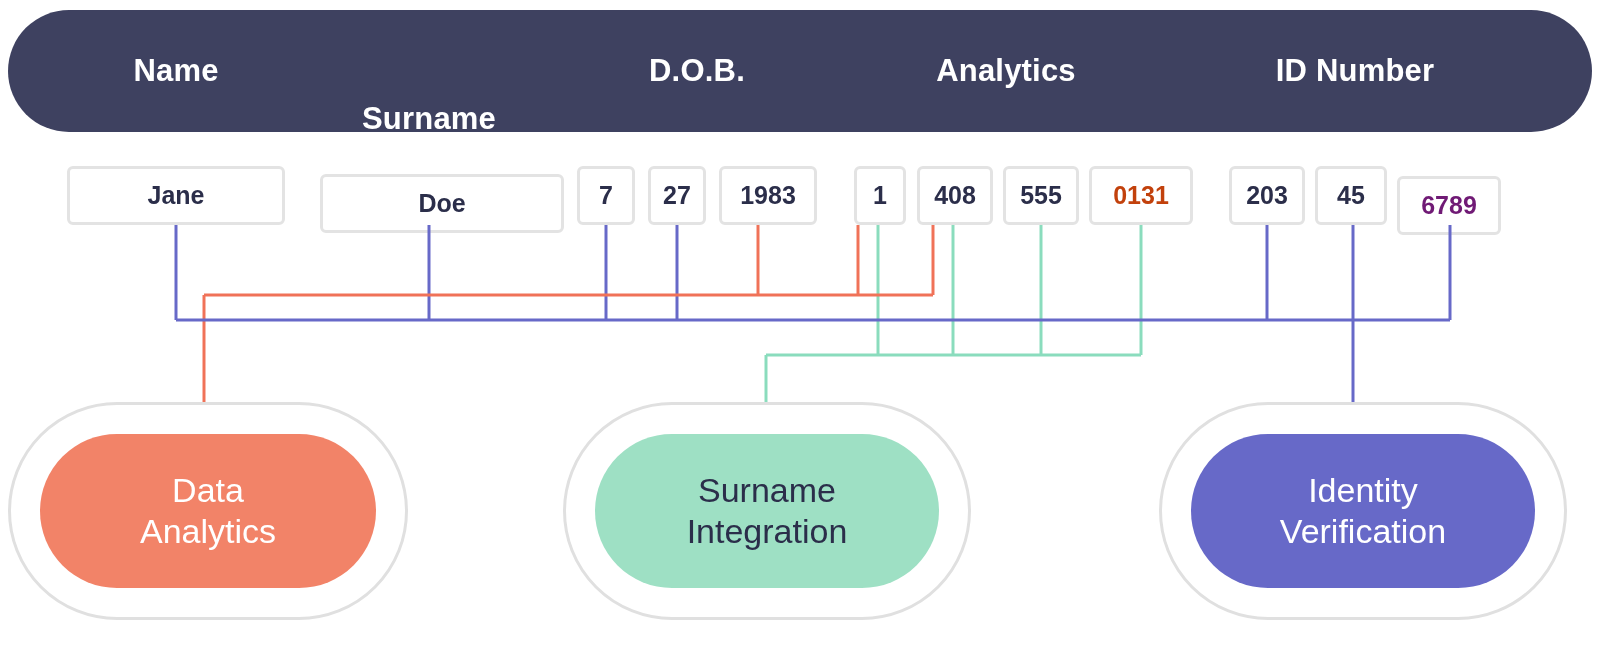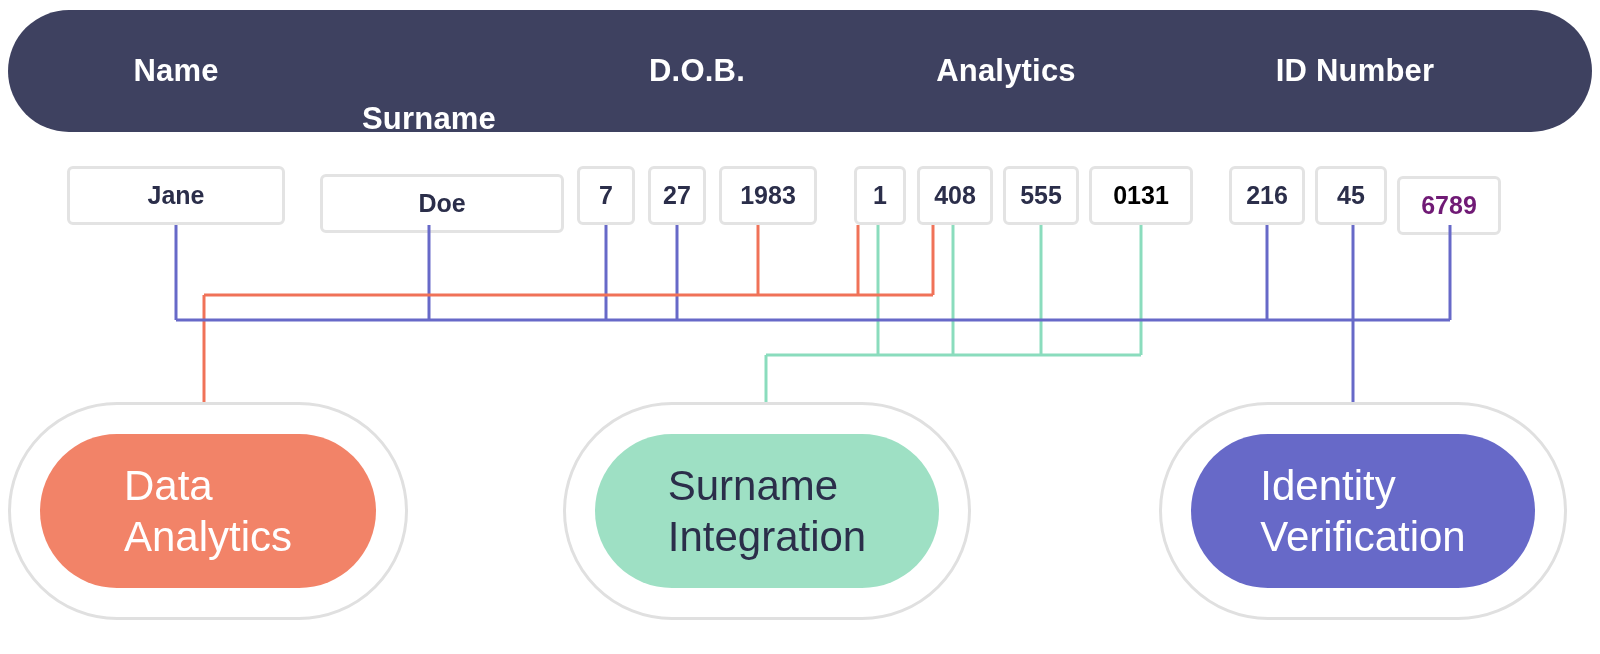--- a/index.html
+++ b/index.html
@@ -81,21 +81,22 @@
     display: flex;
     align-items: center;
     justify-content: center;
   }
   .pill-inner {
     width: calc(100% - 58px);
     height: calc(100% - 58px);
     display: flex;
     align-items: center;
     justify-content: center;
-    font-size: 42px;
+    text-align: center;
+    font-size: 34px;
     line-height: 1.22;
     font-weight: normal;
     font-family: "Liberation Sans", sans-serif;
     white-space: pre-line;
   }
 </style>
 </head>
 <body>
 
 <div id="stage">
@@ -110,22 +111,22 @@
 
   <div id="value-boxes">
       <div class="value-box" style="left: 67px; top: 166px; width: 218px; border-color: rgb(227, 227, 227); color: rgb(43, 46, 74);">Jane</div>
       <div class="value-box" style="left: 320px; top: 174px; width: 244px; border-color: rgb(227, 227, 227); color: rgb(43, 46, 74);">Doe</div>
       <div class="value-box" style="left: 577px; top: 166px; width: 58px; border-color: rgb(227, 227, 227); color: rgb(43, 46, 74);">7</div>
       <div class="value-box" style="left: 648px; top: 166px; width: 58px; border-color: rgb(227, 227, 227); color: rgb(43, 46, 74);">27</div>
       <div class="value-box" style="left: 719px; top: 166px; width: 98px; border-color: rgb(227, 227, 227); color: rgb(43, 46, 74);">1983</div>
       <div class="value-box" style="left: 854px; top: 166px; width: 52px; border-color: rgb(227, 227, 227); color: rgb(43, 46, 74);">1</div>
       <div class="value-box" style="left: 917px; top: 166px; width: 76px; border-color: rgb(227, 227, 227); color: rgb(43, 46, 74);">408</div>
       <div class="value-box" style="left: 1003px; top: 166px; width: 76px; border-color: rgb(227, 227, 227); color: rgb(43, 46, 74);">555</div>
-      <div class="value-box" style="left: 1089px; top: 166px; width: 104px; border-color: rgb(227, 227, 227); color: #000000;">0131</div>
-      <div class="value-box" style="left: 1229px; top: 166px; width: 76px; border-color: rgb(227, 227, 227); color: rgb(43, 46, 74);">216</div>
+      <div class="value-box" style="left: 1089px; top: 166px; width: 104px; border-color: rgb(227, 227, 227); color: #c2410c;">0131</div>
+      <div class="value-box" style="left: 1229px; top: 166px; width: 76px; border-color: rgb(227, 227, 227); color: rgb(43, 46, 74);">203</div>
       <div class="value-box" style="left: 1315px; top: 166px; width: 72px; border-color: rgb(227, 227, 227); color: rgb(43, 46, 74);">45</div>
       <div class="value-box" style="left: 1397px; top: 176px; width: 104px; border-color: rgb(227, 227, 227); color: #701a75;">6789</div>
     </div>
 
   <svg id="wires" viewBox="0 0 1600 654" preserveAspectRatio="none" aria-hidden="true">
       <line x1="758" y1="225" x2="758" y2="295" stroke="#F07258" stroke-width="3" stroke-linecap="butt"></line>
       <line x1="858" y1="225" x2="858" y2="295" stroke="#F07258" stroke-width="3" stroke-linecap="butt"></line>
       <line x1="933" y1="225" x2="933" y2="295" stroke="#F07258" stroke-width="3" stroke-linecap="butt"></line>
       <line x1="176" y1="225" x2="176" y2="320" stroke="#6769C8" stroke-width="3" stroke-linecap="butt"></line>
       <line x1="429" y1="225" x2="429" y2="320" stroke="#6769C8" stroke-width="3" stroke-linecap="butt"></line>

